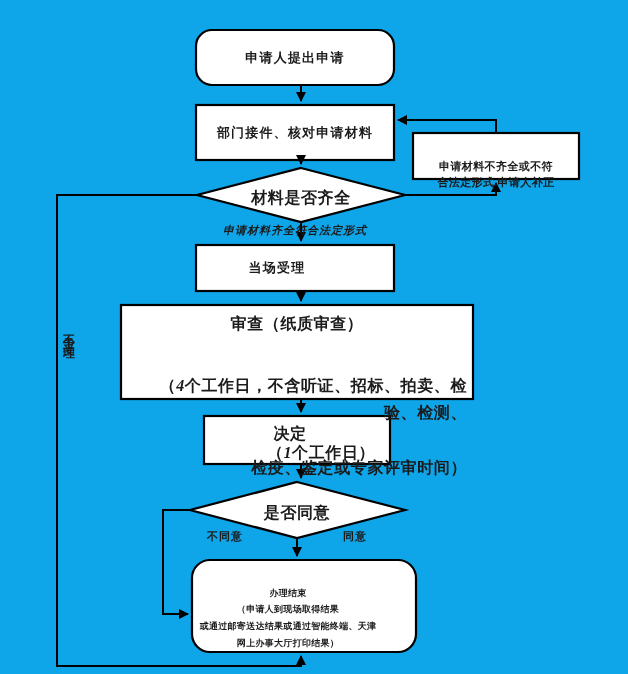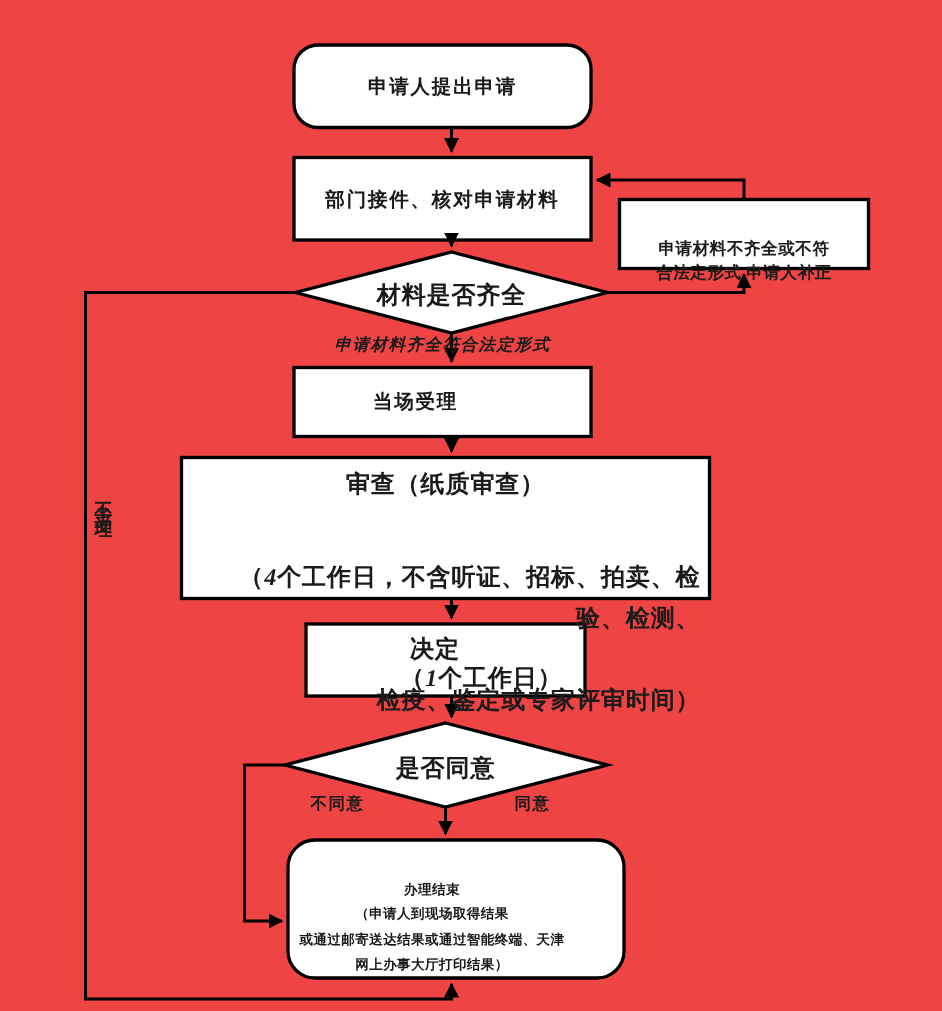--- a/index.html
+++ b/index.html
@@ -10,21 +10,21 @@
   body {
     width: 628px;
     height: 674px;
     font-family: "Liberation Serif", "DejaVu Serif", serif;
     overflow: hidden;
   }
   #flowchart-root {
     position: relative;
     width: 628px;
     height: 674px;
-    background: #ef4444;
+    background: #0ea5e9;
   }
   svg#flow-svg {
     position: absolute;
     left: 0;
     top: 0;
     width: 628px;
     height: 674px;
   }
   .node-shape {
     fill: #ffffff;

